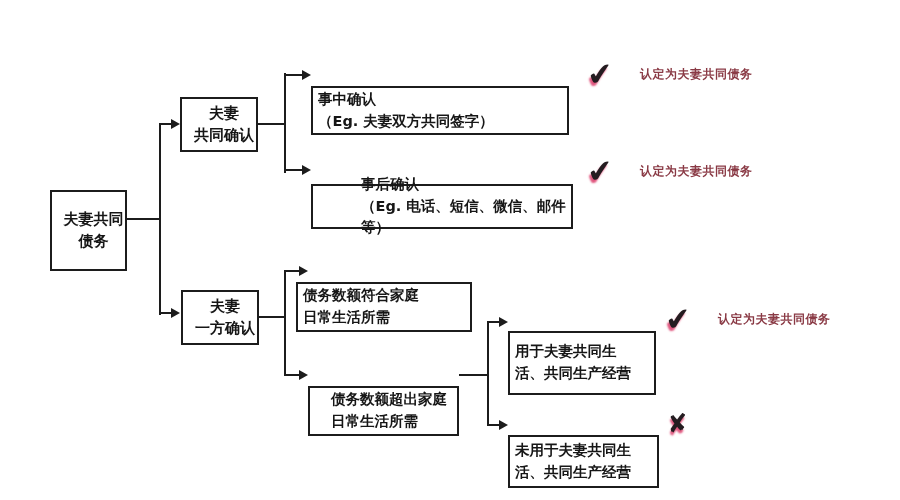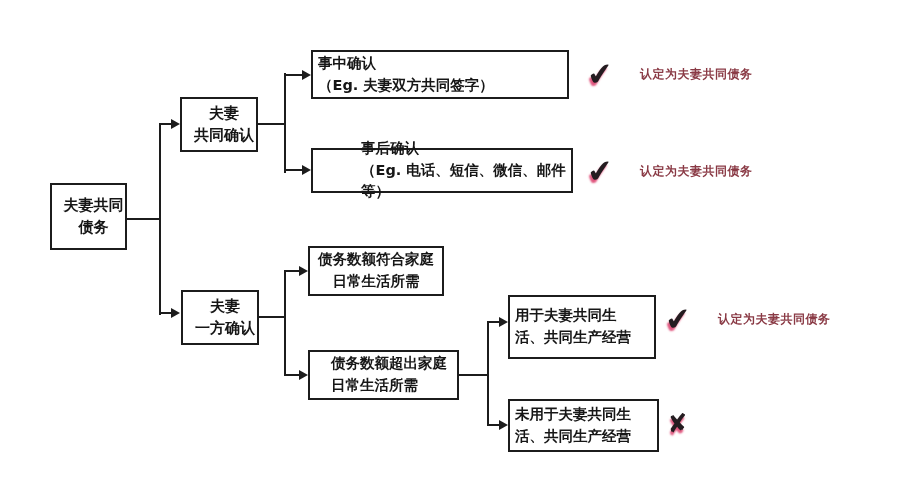--- a/index.html
+++ b/index.html
@@ -11,21 +11,21 @@
     color:#161616;
   }
   .node {
     position:absolute; border:2px solid var(--line,#1c1c1c);
     background:#fff; display:flex; align-items:center;
   }
   .node .label { white-space:pre-line; width:100%; }
   .node.center { justify-content:center; text-align:center;
     font-weight:700; font-size:15px; line-height:1.45;padding-left:10px; }
   .node.leaf { padding:1px 5px; font-weight:600; font-size:14.5px;
-    line-height:1.5; text-align:left; }
+    line-height:1.5; text-align:left;margin-top:36px; }
   .hline, .vline { position:absolute; background:var(--line,#1c1c1c); }
   .hline { height:2px; } .vline { width:2px; }
   .arrow {
     position:absolute; width:0; height:0;
     border-top:5px solid transparent; border-bottom:5px solid transparent;
     border-left:9px solid var(--line,#1c1c1c);
   }
   .annotation { position:absolute; display:flex; align-items:center; height:38px; }
   .mark { line-height:1; font-weight:700; transform:rotate(-6deg); }
   .mark.check { font-size:31px; color:var(--mark-dark,#241c20);
@@ -33,21 +33,21 @@
   .mark.cross { font-size:25px; color:var(--mark-dark,#241c20);
     text-shadow:-1px 3px 2px var(--mark-glow,#e0567e); }
   .annotation .text { margin-left:27px; font-size:12px; font-weight:600;
     letter-spacing:0.5px; color:var(--annotation-text,#8a3a45); }
 </style>
 </head>
 <body>
 
 <div class="canvas">
 
-  <div class="node center" style="left:50px;top:183px;width:77px;height:67px;">
+  <div class="node center" style="left:50px;top:190px;width:77px;height:81px;">
     <span class="label">夫妻共同
 债务</span>
   </div>
 
   <div class="node center" style="left:180px;top:97px;width:78px;height:55px;">
     <span class="label">夫妻
 共同确认</span>
   </div>
 
   <div class="node center" style="left:181px;top:290px;width:78px;height:55px;">
@@ -58,21 +58,21 @@
   <div class="node leaf" style="left:311px;top:50px;width:258px;height:49px;">
     <span class="label">事中确认
 （Eg. 夫妻双方共同签字）</span>
   </div>
 
   <div class="node leaf" style="left:311px;top:148px;width:262px;height:45px;padding-left:48px;">
     <span class="label">事后确认
 （Eg. 电话、短信、微信、邮件等）</span>
   </div>
 
-  <div class="node leaf" style="left:308px;top:246px;width:136px;height:50px;text-align:center;">
+  <div class="node leaf" style="left:296px;top:246px;width:176px;height:50px;">
     <span class="label">债务数额符合家庭
 日常生活所需</span>
   </div>
 
   <div class="node leaf" style="left:308px;top:350px;width:151px;height:50px;padding-left:21px;">
     <span class="label">债务数额超出家庭
 日常生活所需</span>
   </div>
 
   <div class="node leaf" style="left:508px;top:295px;width:148px;height:64px;">

